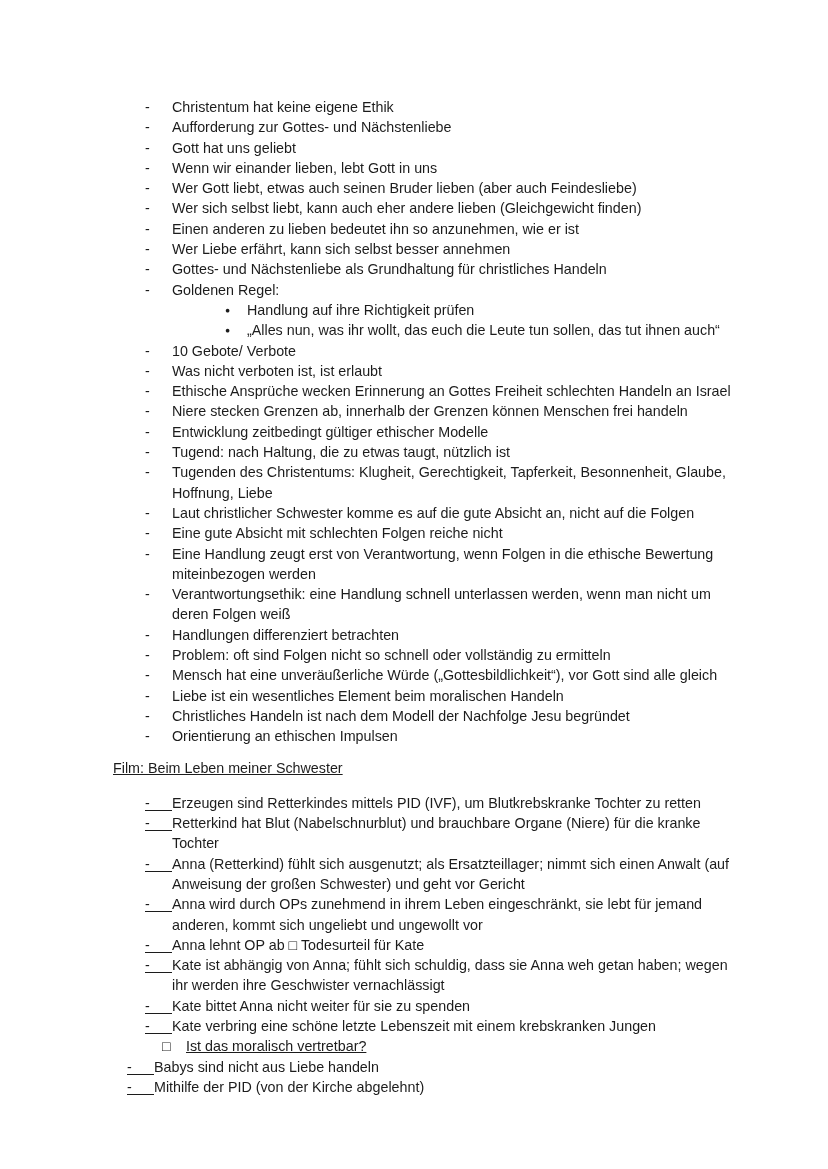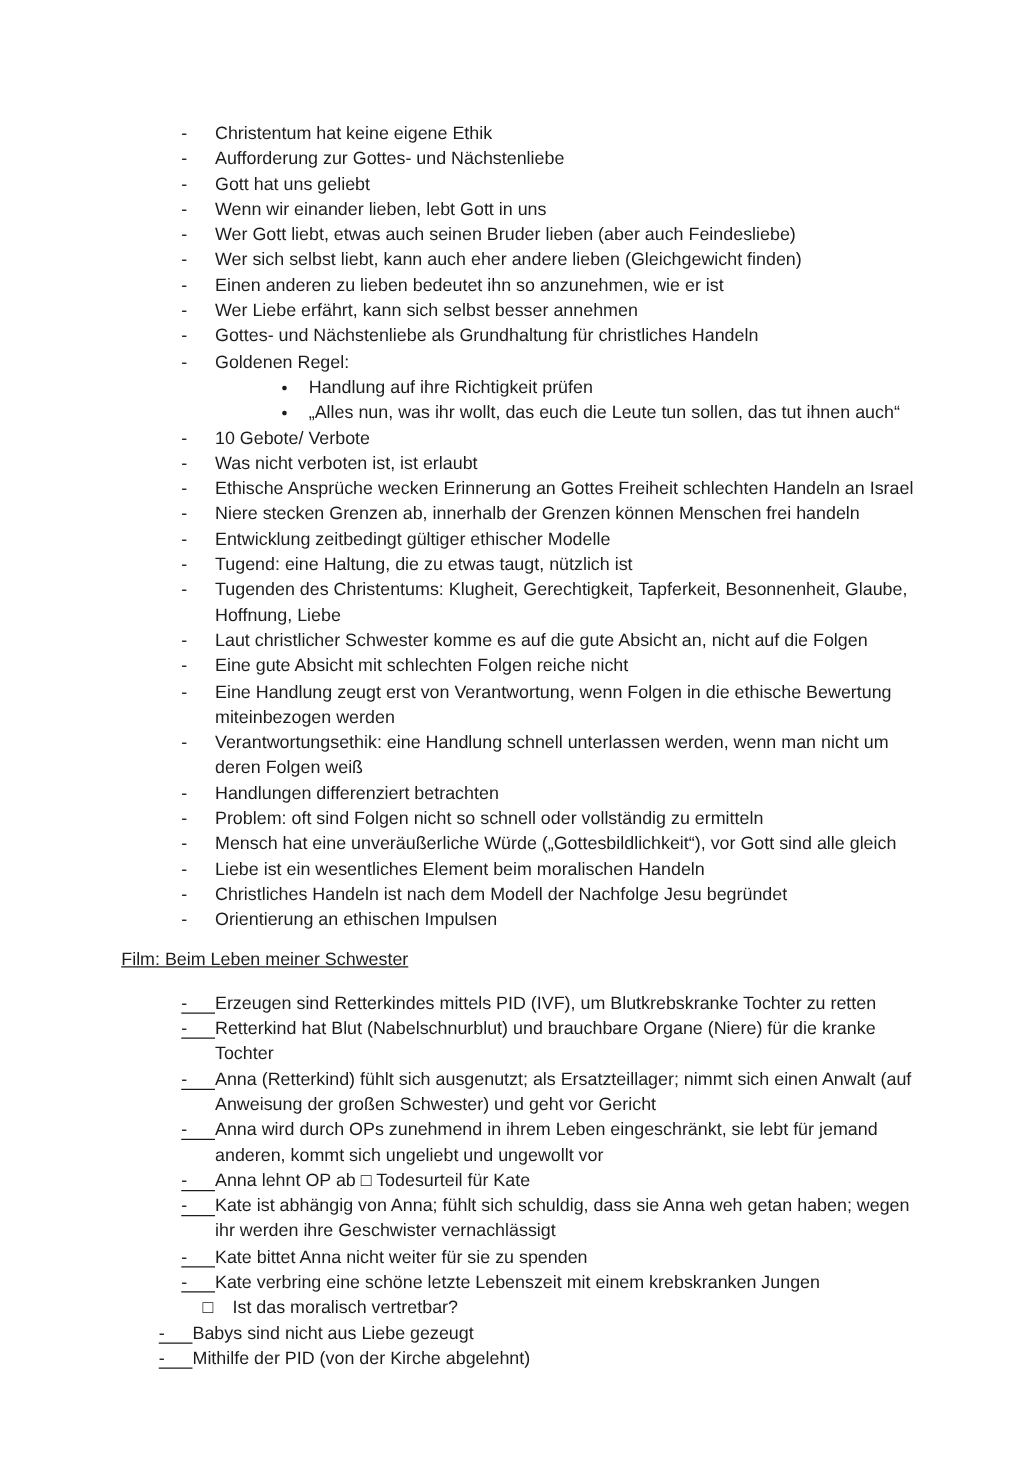--- a/index.html
+++ b/index.html
@@ -36,30 +36,30 @@
   
   .film-li > .marker {
     flex: 0 0 27px; width: 27px;
     height: 18px;
     border-bottom: 1px solid #1c1c1c;
   }
   .film-li.indented { margin-left: 48px; }
   .film-li.outdented { margin-left: 30px; }
   
   .film-heading {
-    margin: 11px 0 15px 0;
+    margin: 11px 0 15px 16px;
     font-size: 14.3px;
     line-height: 20.3px;
     font-weight: normal;
     text-decoration: underline;
   }
   
   .question { margin-left: 65px; }
   .question > .marker { flex: 0 0 24px; width: 24px; }
-  .underlined { }
+  .underlined { text-decoration: underline; }
 </style>
 </head>
 <body>
 
 <div class="page">
   <div class="content">
 
     <div>
 
         <div class="li l1">
@@ -148,21 +148,21 @@
           <span class="text">Niere stecken Grenzen ab, innerhalb der Grenzen können Menschen frei handeln</span>
         </div>
 
         <div class="li l1">
           <span class="marker">-</span>
           <span class="text">Entwicklung zeitbedingt gültiger ethischer Modelle</span>
         </div>
 
         <div class="li l1">
           <span class="marker">-</span>
-          <span class="text">Tugend: eine Haltung, die zu etwas taugt, nützlich ist</span>
+          <span class="text">Tugend: nach Haltung, die zu etwas taugt, nützlich ist</span>
         </div>
 
         <div class="li l1">
           <span class="marker">-</span>
           <span class="text">Tugenden des Christentums: Klugheit, Gerechtigkeit, Tapferkeit, Besonnenheit, Glaube, Hoffnung, Liebe</span>
         </div>
 
         <div class="li l1">
           <span class="marker">-</span>
           <span class="text">Laut christlicher Schwester komme es auf die gute Absicht an, nicht auf die Folgen</span>
@@ -261,21 +261,21 @@
 
     <div class="li question">
       <span class="marker">□</span>
       <span class="text underlined">Ist das moralisch vertretbar?</span>
     </div>
 
     <div>
 
         <div class="li film-li outdented">
           <span class="marker">-</span>
-          <span class="text">Babys sind nicht aus Liebe gezeugt</span>
+          <span class="text">Babys sind nicht aus Liebe handeln</span>
         </div>
 
         <div class="li film-li outdented">
           <span class="marker">-</span>
           <span class="text">Mithilfe der PID (von der Kirche abgelehnt)</span>
         </div>
       </div>
 
   </div>
 </div>

